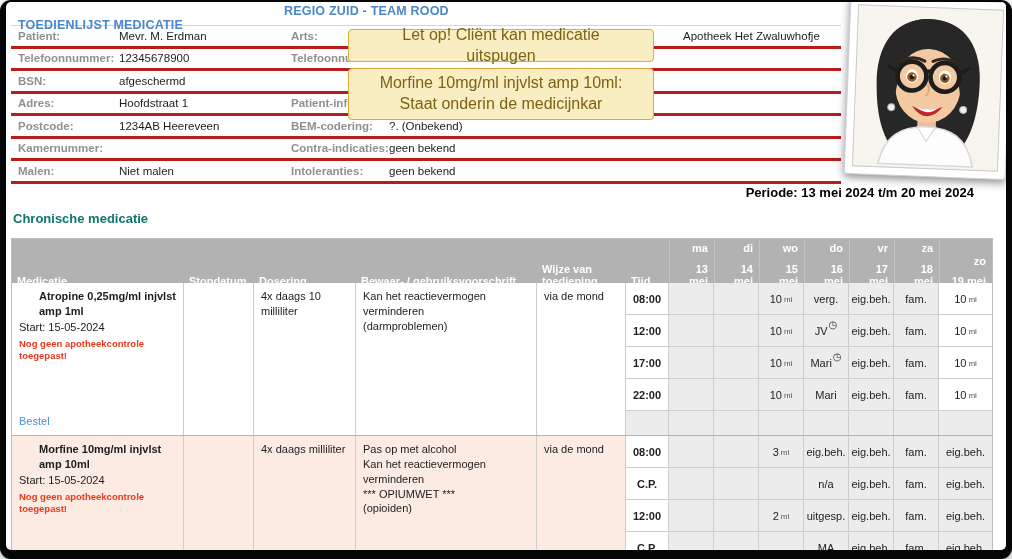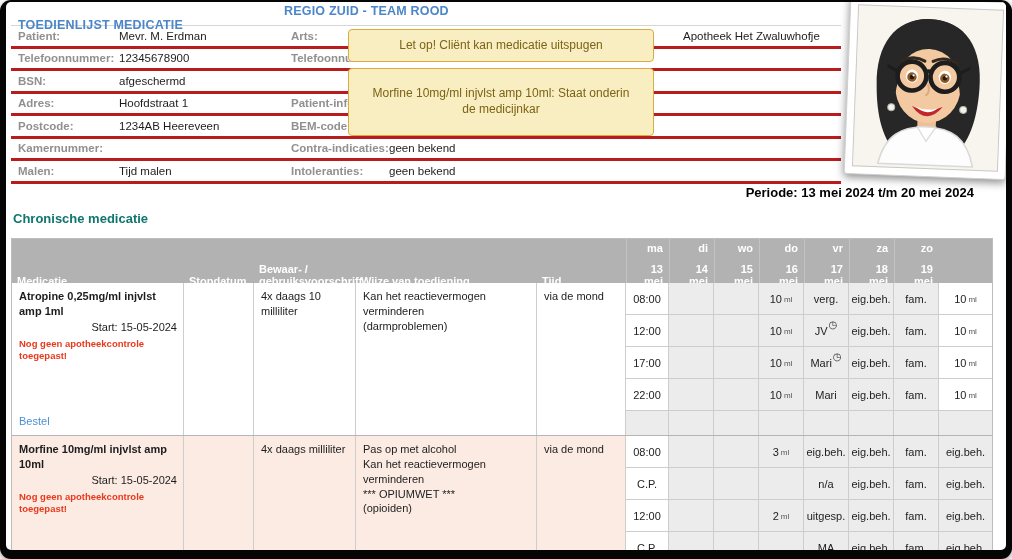--- a/index.html
+++ b/index.html
@@ -14,24 +14,24 @@
   .info-title-row{height:21px;border-bottom:1px solid #d5d5d5;}
   .ttl{font-weight:bold;color:#4a86c8;font-size:12.5px;letter-spacing:.2px;}
   .ttl-left{grid-column:1/3;padding-left:7px;}
   .ttl-right{grid-column:3/5;}
   .lbl{font-weight:bold;color:#909090;padding-left:7px;white-space:nowrap;}
   .val{color:#1d1d1d;white-space:nowrap;}
   .cval{color:#1d1d1d;white-space:nowrap;padding-left:22px;}
 
   
   .alert{position:absolute;left:342px;width:306px;box-sizing:border-box;background:#f9edc2;
-         border:1px solid #dcab3c;border-radius:4px;color:#7b6414;font-size:12px;line-height:1.3;
+         border:1px solid #dcab3c;border-radius:4px;color:#7b6414;font-size:16px;line-height:1.3;
          display:flex;align-items:center;justify-content:center;text-align:center;padding:4px 22px;z-index:5;}
   .alert1{top:27px;height:33px;}
-  .alert2{top:66px;height:68px;}
+  .alert2{top:66px;height:52px;}
 
   
   .photo{position:absolute;right:-3px;top:-3px;width:162px;height:178px;background:#fff;
          border:1px solid #cfcfcf;border-radius:3px;box-shadow:0 3px 9px rgba(0,0,0,.45);
          transform:rotate(2.2deg);padding:7px;box-sizing:border-box;z-index:6;}
   .photo-img{width:100%;height:100%;border:1px solid #c9c9c9;background:#f8f5ef;overflow:hidden;box-sizing:border-box;}
   .photo-img svg{display:block;width:100%;height:100%;}
 
   .periode{position:absolute;right:32px;top:183px;font-size:13px;font-weight:bold;color:#000;}
   .section-title{position:absolute;left:7px;top:209px;font-size:13px;font-weight:bold;color:#0f766e;}
@@ -40,33 +40,33 @@
   .medtable{position:absolute;left:5px;top:236px;width:980px;border:1px solid #bdbdbd;box-sizing:content-box;}
   .thead{display:grid;grid-template-columns:172px 70px 102px 181px 89px 43px repeat(6,45px) 1fr;
          background:#b2b2b2;color:#fff;font-weight:bold;font-size:11px;height:44px;}
   .th{display:flex;align-items:flex-end;padding:3px 4px 4px 5px;box-sizing:border-box;line-height:1.15;}
   .th.day{justify-content:flex-end;text-align:right;padding-right:6px;border-left:1px solid #c3c3c3;}
   .th.day .d2{display:block;margin-top:8px;}
   .group{display:grid;grid-template-columns:172px 70px 102px 181px 89px 366px;border-bottom:1px solid #b5b5b5;
          background:#fff;font-size:11px;color:#1d1d1d;}
   .group.pink > .cell{background:#fcebe3;}
   .cell{border-right:1px solid #cdcdcd;padding:6px 6px 6px 7px;box-sizing:border-box;position:relative;line-height:1.35;}
-  .med-name{font-weight:bold;}
-  .med-start{margin-top:1px;text-align:right;}
+  .med-name{font-weight:bold;margin-left:20px;}
+  .med-start{margin-top:1px;}
   .med-warning{color:#e8391d;font-size:9.5px;margin-top:3px;font-weight:bold;}
   .med-link{color:#4a90d2;position:absolute;left:7px;bottom:6px;cursor:pointer;text-decoration:none;}
   .voor{white-space:pre-line;}
   .timegrid{display:block;}
   .time-row{display:grid;grid-template-columns:43px repeat(6,45px) 1fr;height:31px;border-bottom:1px solid #cdcdcd;}
   .time-row:last-child{border-bottom:none;}
   .time-row.empty{height:24px;}
   .tcell{display:flex;align-items:center;justify-content:center;border-right:1px solid #cdcdcd;
          box-sizing:border-box;background:#ececec;font-size:11px;color:#222;position:relative;}
   .tcell:last-child{border-right:none;}
-  .tcell.time{background:#fff;}
+  .tcell.time{background:#fff;font-weight:bold;}
   .time-row.empty .tcell.time{background:#ececec;}
   .tcell.white{background:#fff;}
   .unit{font-size:8px;color:#555;margin-left:2px;align-self:center;padding-top:2px;}
   .clock{font-size:10px;color:#333;position:relative;top:-6px;margin-left:1px;}
 </style>
 </head>
 <body>
 
 <div class="frame">
   <div class="page">
@@ -114,21 +114,21 @@
   </div>
           <div class="info-row">
     <div class="lbl a-label">Kamernummer:</div>
     <div class="val a-value"></div>
     <div class="lbl b-label">Contra-indicaties:</div>
     <div class="val b-value">geen bekend</div>
     <div class="cval c-value"></div>
   </div>
           <div class="info-row">
     <div class="lbl a-label">Malen:</div>
-    <div class="val a-value">Tijd malen</div>
+    <div class="val a-value">Niet malen</div>
     <div class="lbl b-label">Intoleranties:</div>
     <div class="val b-value">geen bekend</div>
     <div class="cval c-value"></div>
   </div>
         </div>
     </div>
 
     <div class="alert alert1">Let op! Cliënt kan medicatie uitspugen</div>
     <div class="alert alert2">Morfine 10mg/ml injvlst amp 10ml: Staat onderin de medicijnkar</div>
 
@@ -168,20 +168,21 @@
       </div>
     </div>
 
     <div class="periode">Periode: 13 mei 2024 t/m 20 mei 2024</div>
     <div class="section-title">Chronische medicatie</div>
 
     <div class="medtable">
       <div class="thead" id="thead">
         <div class="th">Medicatie</div>
         <div class="th">Stopdatum</div>
+        <div class="th">Dosering</div>
         <div class="th">Bewaar- / gebruiksvoorschrift</div>
         <div class="th">Wijze van toediening</div>
         <div class="th">Tijd</div>
       <div class="th day">
             <span><span class="d1">ma</span><span class="d2">13 mei</span></span>
           </div>
           <div class="th day">
             <span><span class="d1">di</span><span class="d2">14 mei</span></span>
           </div>
           <div class="th day">

